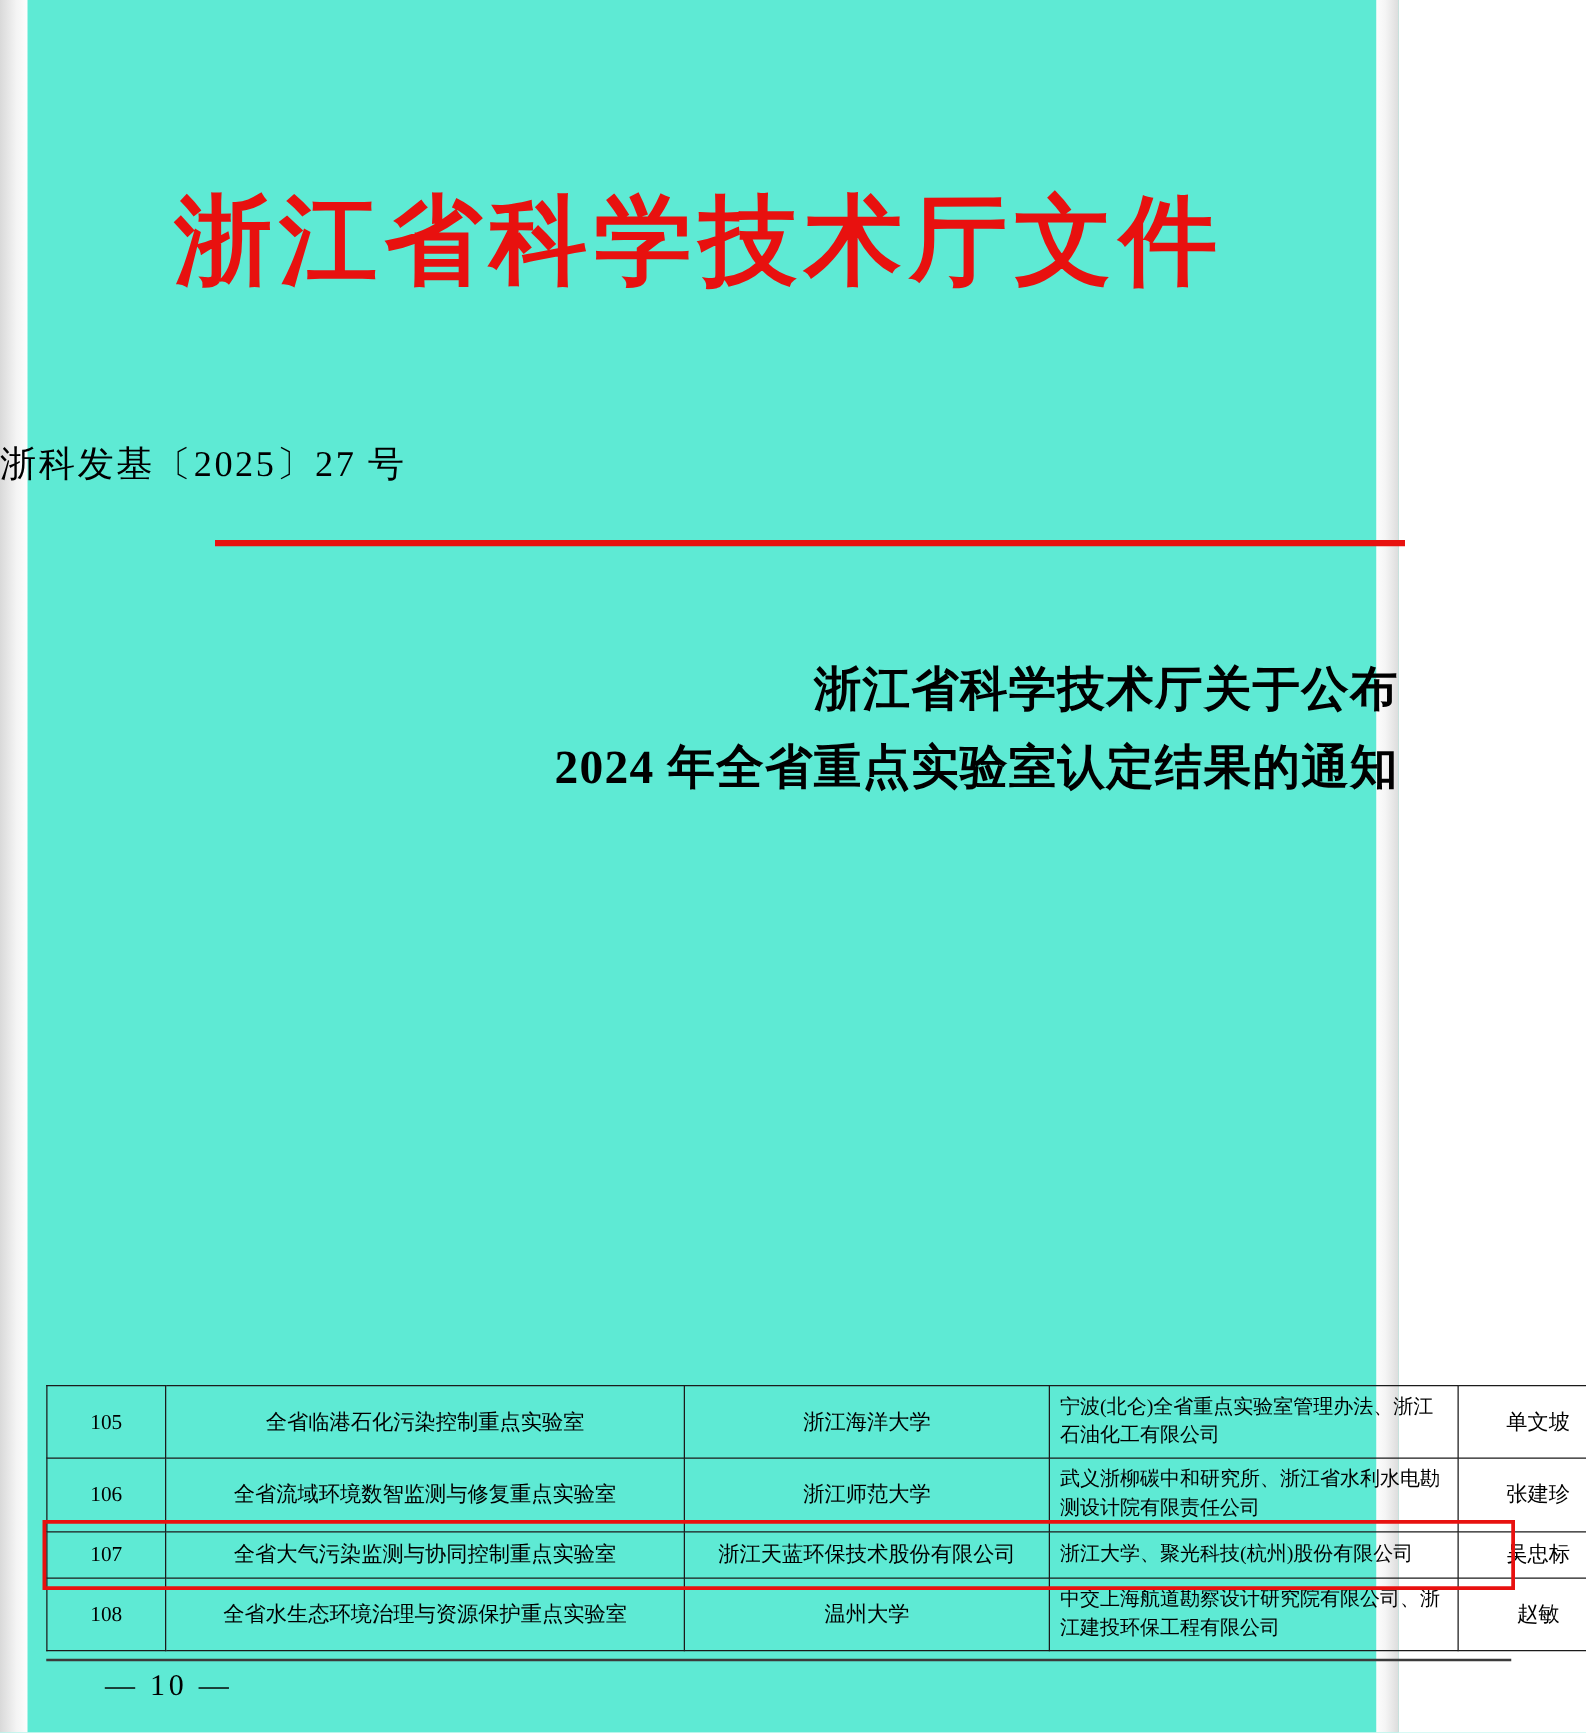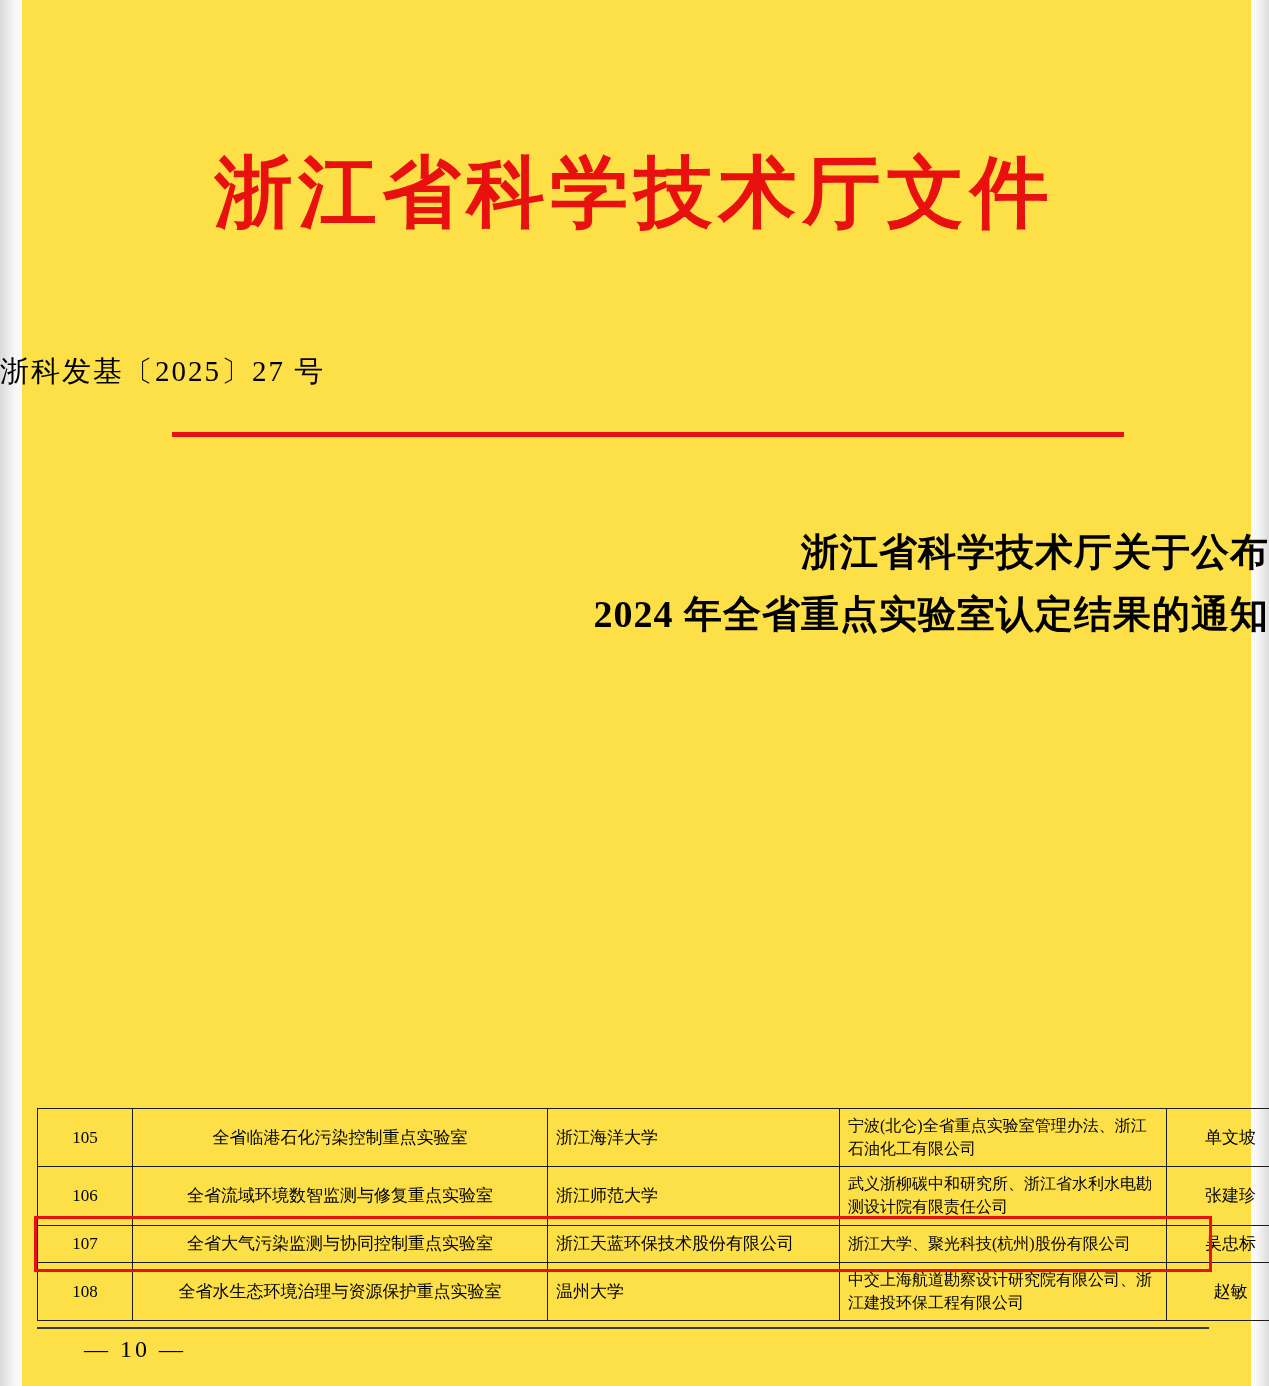--- a/index.html
+++ b/index.html
@@ -13,22 +13,22 @@
     position: relative;
     font-family: "Liberation Serif", "DejaVu Serif", serif;
     color: #000;
     overflow: hidden;
   }
 
   
   .page {
     position: absolute;
     left: 0; top: 0;
-    width: 1269px; height: 1386px;
-    background: #fde047;
+    width: 1119px; height: 1386px;
+    background: #5eead4;
   }
   .edge-left {
     position: absolute;
     left: 0; top: 0; width: 22px; height: 1386px;
     background: linear-gradient(to right, #d9d9d9, #f4f4f4 60%, #fdfdfd);
   }
   .edge-right {
     position: absolute;
     right: 0; top: 0; width: 18px; height: 1386px;
     background: linear-gradient(to left, #dcdcdc, #f5f5f5 60%, #fdfdfd);
@@ -116,21 +116,21 @@
     width: 78px;
     text-align: center;
   }
   td.c-name {
     width: 398px;
     text-align: center;
     padding-left: 14px;
   }
   td.c-host {
     width: 275px;
-    text-align: left;
+    text-align: center;
     padding-left: 14px;
   }
   td.c-joint {
     width: 310px;
     text-align: left;
     padding-left: 10px;
     font-size: 16px;
   }
   td.c-person {
     width: 111px;

